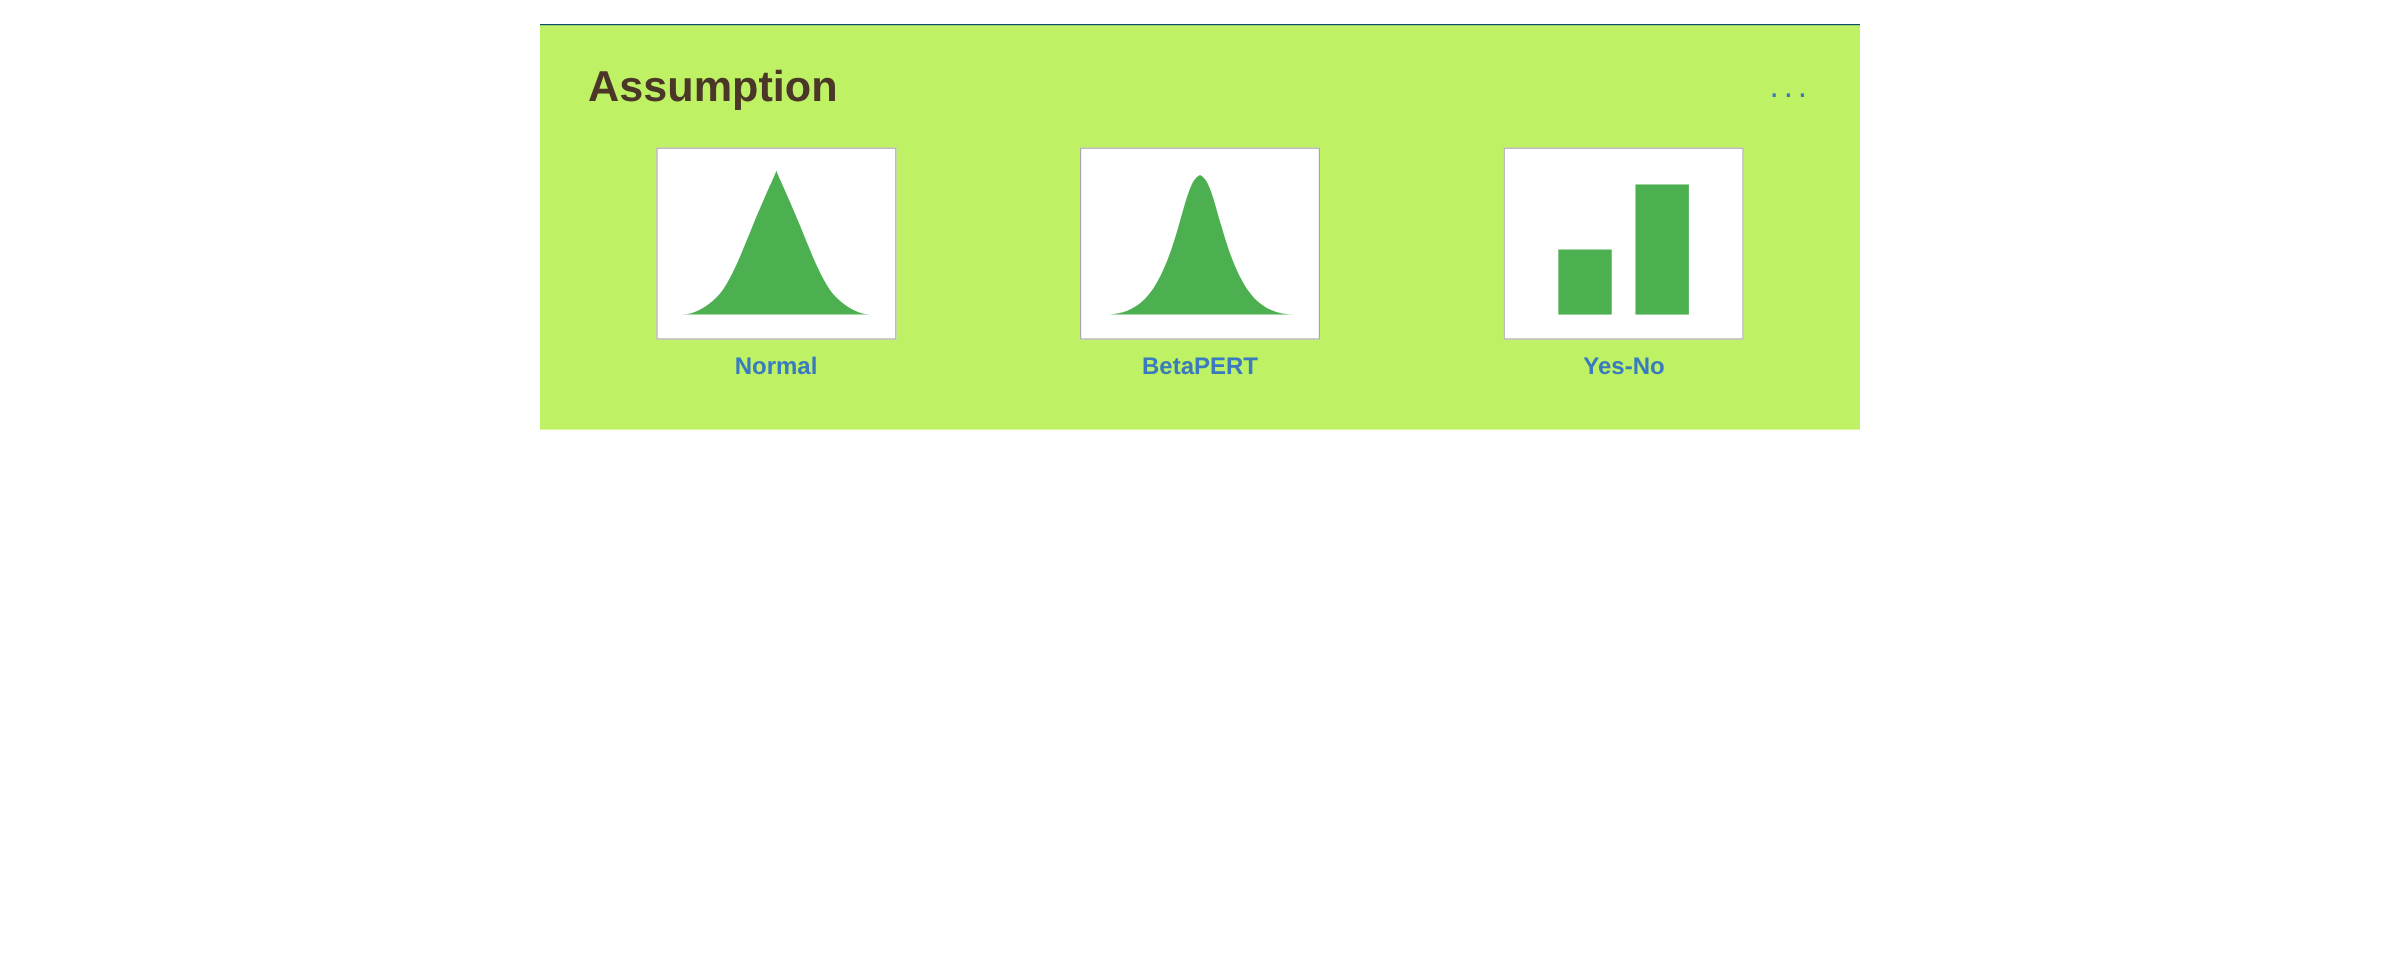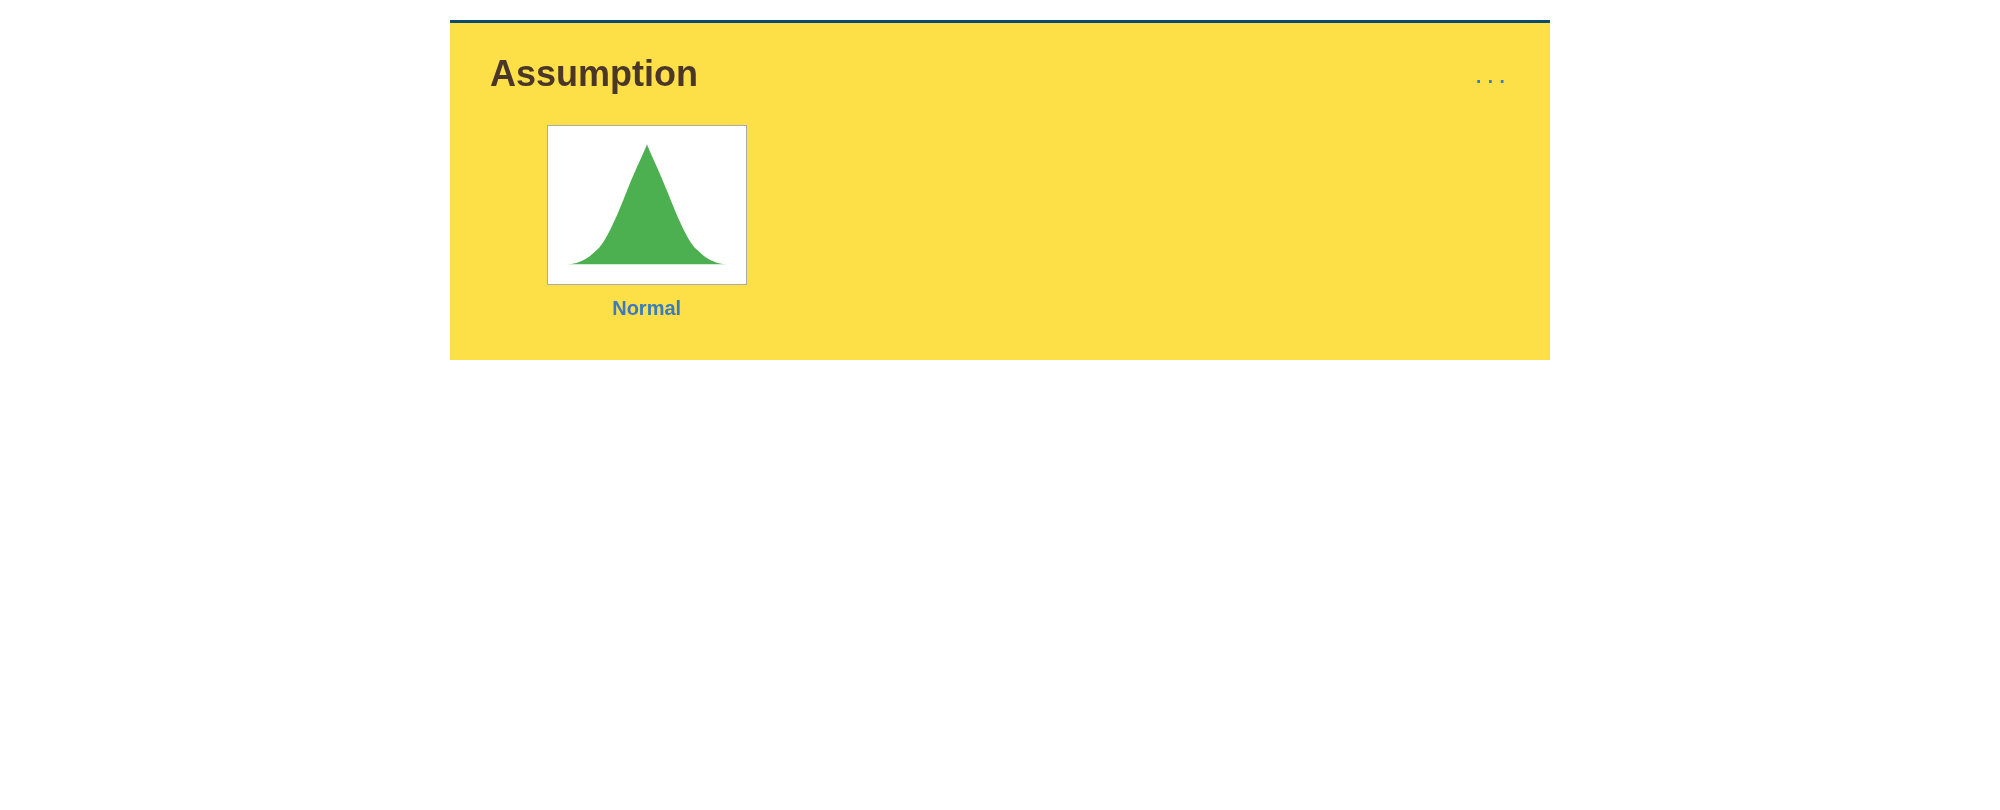--- a/index.html
+++ b/index.html
@@ -13,22 +13,22 @@
       font-family: Arial, sans-serif;
       width: 2000px;
       height: 810px;
       display: flex;
       align-items: flex-start;
       justify-content: center;
       padding-top: 20px;
     }
 
     .card {
-      background: #fde047;
-      border-top: 3px solid #0c4a6e;
+      background: #bef264;
+      border-top: 1px solid #0c4a6e;
       width: 1100px;
       padding: 30px 40px 40px 40px;
       position: relative;
     }
 
     .card-header {
       display: flex;
       justify-content: space-between;
       align-items: center;
       margin-bottom: 30px;
@@ -144,16 +144,44 @@
             Z
           "></path>
         </svg>
       </div>
       <span class="dist-label">Normal</span>
     </div>
 
 
 
 
+    <div class="distribution-item">
+      <div class="chart-box">
+        <svg viewBox="0 0 180 140" preserveAspectRatio="none">
+          <path class="betapert-shape" d="
+            M 10 130
+            C 20 130, 30 128, 40 120
+            C 55 108, 65 80, 72 55
+            C 78 35, 82 15, 90 12
+            C 98 15, 102 35, 108 55
+            C 115 80, 125 108, 140 120
+            C 150 128, 160 130, 170 130
+            Z
+          "></path>
+        </svg>
+      </div>
+      <span class="dist-label">BetaPERT</span>
+    </div>
 
+    <div class="distribution-item">
+      <div class="chart-box">
+        <svg viewBox="0 0 180 140" preserveAspectRatio="none">
+
+          <rect class="bar1" x="35" y="75" width="45" height="55"></rect>
+
+          <rect class="bar2" x="100" y="20" width="45" height="110"></rect>
+        </svg>
+      </div>
+      <span class="dist-label">Yes-No</span>
+    </div>
 
   </div>
 </div>
 
 </body></html>

